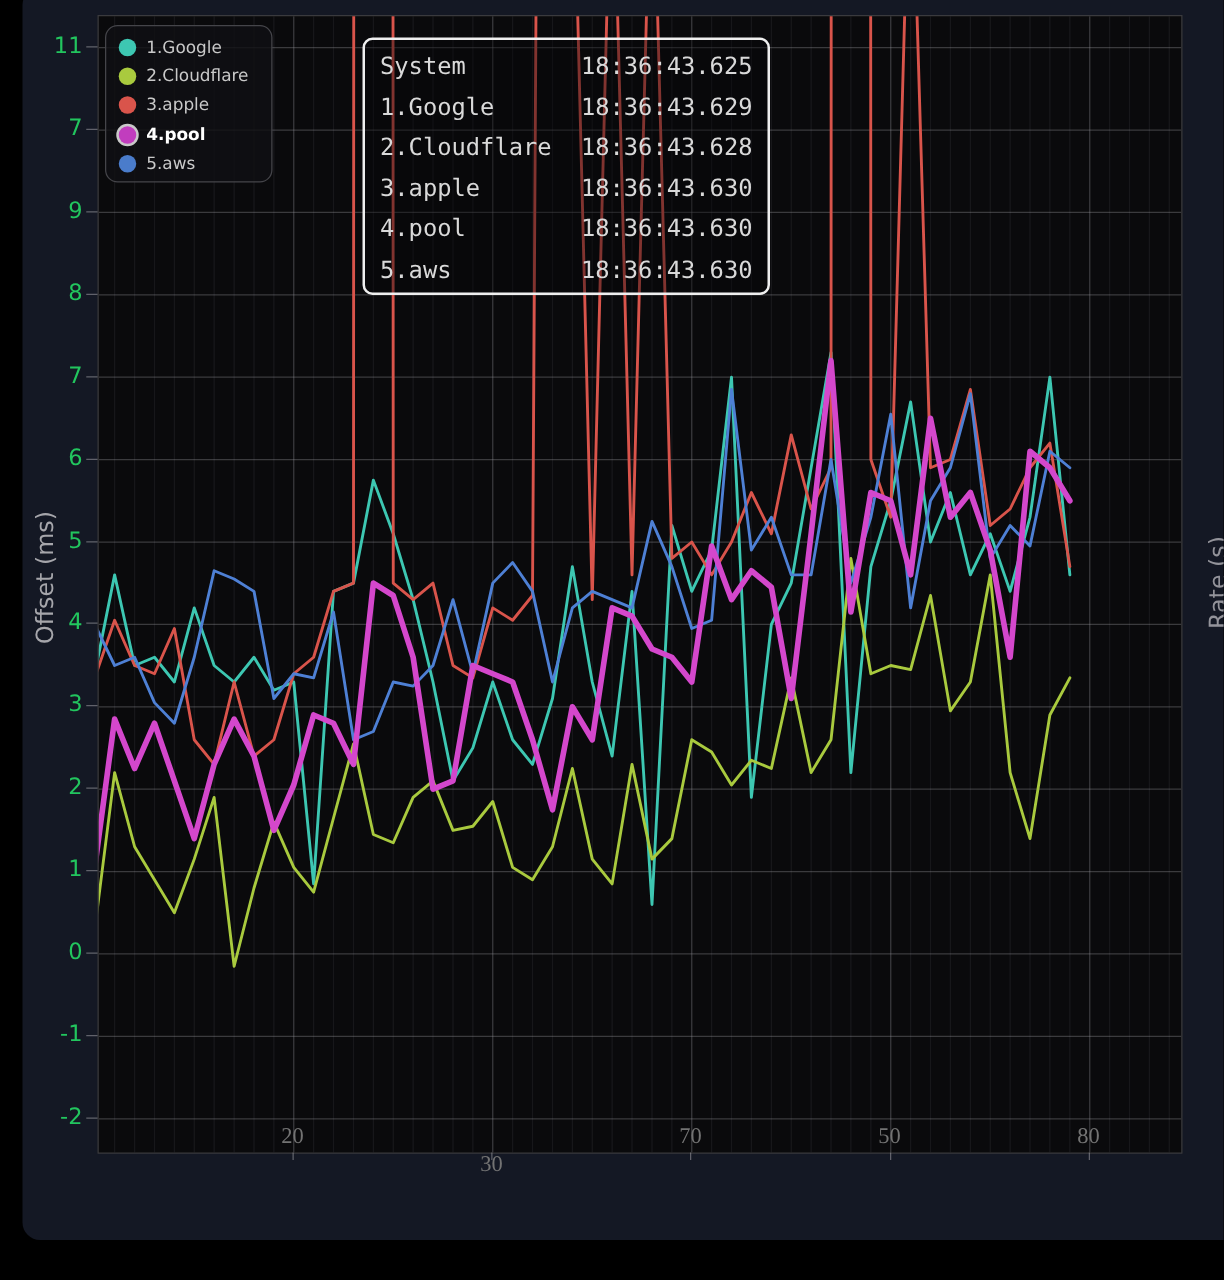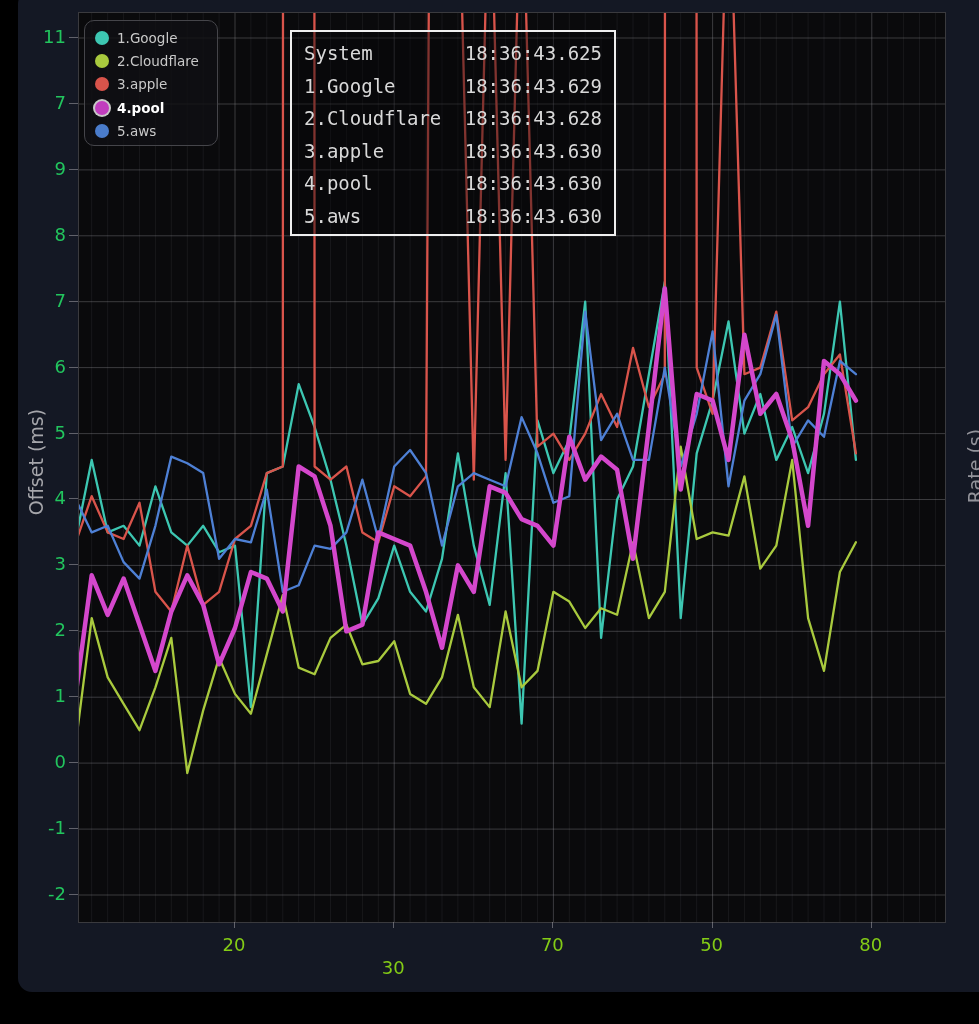--- a/index.html
+++ b/index.html
@@ -9,32 +9,32 @@
          background:#141824;border-radius:14px;}
   .plot{position:absolute;left:78px;top:12px;width:866px;height:909px;
         background:#0a0a0c;border:1px solid rgba(150,150,158,.35);box-sizing:content-box;}
   .plot svg{position:absolute;left:0;top:0;overflow:hidden;}
   .ylab{position:absolute;left:14px;top:462px;transform:translate(-50%,-50%) rotate(-90deg);
         transform-origin:center;color:#a6a6ab;font-size:19px;white-space:nowrap;left:36px;}
   .ylab2{position:absolute;left:975px;top:466px;transform:translate(-50%,-50%) rotate(-90deg);
          color:#93939a;font-size:19px;white-space:nowrap;}
   .ytick{position:absolute;right:913px;color:#22c55e;font-size:18px;line-height:22px;
          white-space:nowrap;text-align:right;}
-  .xtick{position:absolute;width:40px;text-align:center;color:#84cc16;font-size:18px;top:934px;}
+  .xtick{position:absolute;width:40px;text-align:center;color:#737373;font-size:18px;top:898px;font-family:Liberation Serif, serif;}
   .tickmark{position:absolute;background:rgba(160,160,165,.55);}
   .legend{position:absolute;left:84px;top:20px;width:134px;height:126px;
           background:rgba(16,16,19,.82);border:1px solid #45454a;border-radius:10px;
           padding:5px 0 0 10px;box-sizing:border-box;}
   .litem{display:flex;align-items:center;height:23.4px;}
   .ldot{width:14px;height:14px;border-radius:50%;flex:0 0 14px;margin-right:8px;}
   .litem.sel .ldot{box-shadow:0 0 0 2px #c9c9c9;}
   .llab{color:#c9c9c9;font-size:13.5px;white-space:nowrap;}
   .litem.sel .llab{color:#ffffff;font-weight:bold;}
   .tooltip{position:absolute;left:290px;top:30px;width:326px;height:206px;
-           background:rgba(6,6,9,.42);border:2px solid #efefef;border-radius:0;
+           background:rgba(6,6,9,.42);border:2px solid #efefef;border-radius:8px;
            box-sizing:border-box;padding:5px 12px 0 12px;
            font-family:"DejaVu Sans Mono",monospace;font-size:19px;color:#d9d9d9;}
   .trow{display:flex;height:32.5px;align-items:center;}
   .tname{width:166px;white-space:nowrap;}
   .tval{white-space:nowrap;}
 </style>
 </head>
 <body>
 
 <div id="screen">

